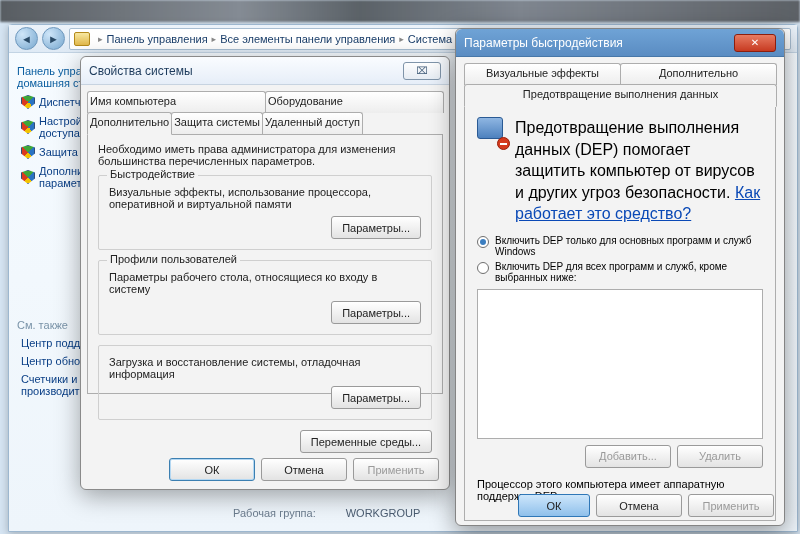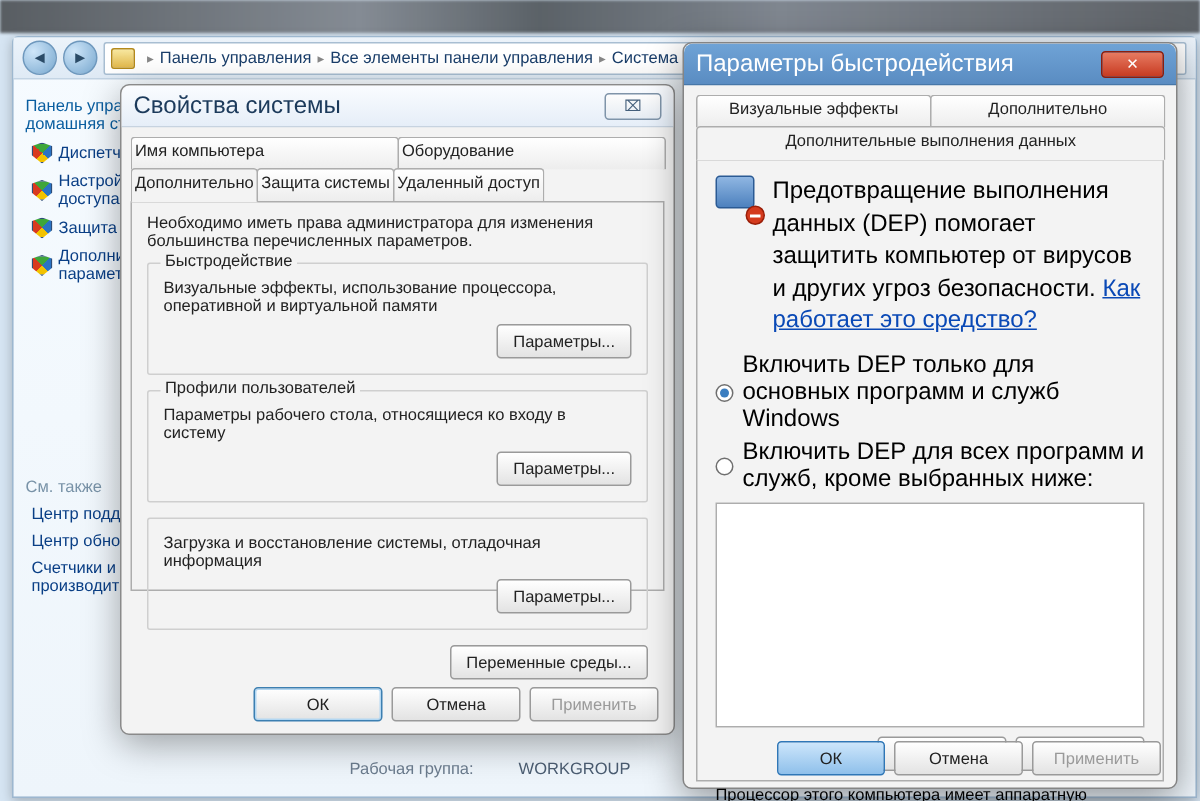--- a/index.html
+++ b/index.html
@@ -32,21 +32,21 @@
   .footer-row { position: absolute; left: 184px; right: 0; bottom: 4px; height: 28px;
     display: flex; align-items: center; gap: 30px; padding-left: 40px; color: #4b5d72; }
   .footer-lab { color: #6b7c8e; }
 
   
   .sysprops { position: absolute; left: 80px; top: 56px; width: 370px; height: 434px;
     background: #f3f3f3; border: 1px solid #8a8a8a; border-radius: 6px;
     box-shadow: 0 6px 24px rgba(0,0,0,.35); }
   .dlg-titlebar { height: 28px; background: linear-gradient(#fafcff,#e6eef8);
     border-bottom: 1px solid #c7d3e0; border-radius: 6px 6px 0 0; display: flex; align-items: center; padding: 0 8px; }
-  .dlg-title { flex: 1; color: #1c3a5b; font-size: 16px; }
+  .dlg-title { flex: 1; color: #1c3a5b; font-size: 12px; }
   .dlg-close { width: 38px; height: 18px; border: 1px solid #7f94a9; border-radius: 3px;
     background: linear-gradient(#fdfdfd,#e6ecf3); display:flex;align-items:center;justify-content:center;font-size:10px;color:#445f7b;}
   .tab-strip { display: flex; margin: 6px 6px 0 6px; height: 22px; }
   .tab { border: 1px solid #adadad; border-bottom: none; background: linear-gradient(#fff,#ededed);
     padding: 3px 2px; font-size: 11px; border-radius: 3px 3px 0 0; margin-right: -1px; position: relative; color:#222;}
   .tab.active { background: #f3f3f3; z-index: 2; border-bottom: 1px solid #f3f3f3; margin-bottom:-1px;}
   .tab-body { margin: 0 6px 6px 6px; border: 1px solid #adadad; background: #f3f3f3; padding: 8px 10px;
     height: 260px; position: relative; }
   .note { font-size: 11px; color: #222; margin-bottom: 8px; }
   .groupbox { border: 1px solid #cfcfcf; border-radius: 2px; padding: 8px 10px 10px 10px; margin-bottom: 10px; position:relative;}
@@ -72,21 +72,21 @@
   .perf-tab { flex:1; text-align:center; }
   .perf-body { margin: 0 8px 8px 8px; border:1px solid #adadad; background:#f3f3f3;
     height: 415px; padding: 10px 12px; position:relative; }
   .dep-row { display:flex; gap:8px; margin-bottom:10px; }
   .dep-icon { width:30px;height:30px;flex-shrink:0;position:relative;}
   .chip { width:26px;height:22px;background:linear-gradient(#8fb6e2,#4d81be);border:1px solid #2a5a94;border-radius:3px;}
   .red-no{position:absolute;right:-3px;bottom:-3px;width:13px;height:13px;background:#d43a1d;border-radius:50%;border:1px solid #9a1e08;}
   .red-no:after{content:"";position:absolute;left:2px;right:2px;top:5px;height:2px;background:#fff;}
   .dep-text { font-size:16px; line-height:1.35; }
   .linky { color:#0a49b6; text-decoration:underline; cursor:pointer; }
-  .radio-row { display:flex; align-items:center; gap:6px; margin:4px 0; font-size:16px; }
+  .radio-row { display:flex; align-items:flex-start; gap:6px; margin:4px 0; font-size:10px; }
   .radio { width:12px;height:12px;border:1px solid #6f6f6f;border-radius:50%;background:#fff;flex-shrink:0;margin-top:1px;position:relative;}
   .radio.checked:after{content:"";position:absolute;left:2px;top:2px;width:6px;height:6px;border-radius:50%;background:#3b7ec0;}
   .listbox { border:1px solid #adadad;background:#fff;height:150px;margin-top:6px;}
   .foot-note { font-size:11px;margin-top:10px; }
   .perf-footer { position:absolute; right:10px; bottom:8px; display:flex; gap:6px; }
   .btn-primary { border:1px solid #2f77b7; background:linear-gradient(#cde6fb,#8fc0eb); min-width:72px;}
   .tab.halfwidth{flex:1;text-align:left;}
 </style>
 </head>
 <body>
@@ -194,21 +194,21 @@
 <div class="perfopts">
   <div class="dlg-titlebar">
     <div class="dlg-title">Параметры быстродействия</div>
     <div class="perf-close">✕</div>
   </div>
   <div class="perf-tabs-row1 tab-strip">
     <div class="tab perf-tab">Визуальные эффекты</div>
     <div class="tab perf-tab">Дополнительно</div>
   </div>
   <div class="perf-tabs-row2 tab-strip" style="margin-top:-1px">
-    <div class="tab perf-tab active">Дополнительные выполнения данных</div>
+    <div class="tab perf-tab active">Предотвращение выполнения данных</div>
   </div>
   <div class="perf-body">
     <div class="dep-row">
       <div class="dep-icon">
         <div class="chip"></div>
           <div class="red-no"></div>
       </div>
       <div class="dep-text">
         <span>Предотвращение выполнения данных (DEP) помогает защитить компьютер от вирусов и других угроз безопасности. </span><span class="linky">Как работает это средство?</span>
       </div>

